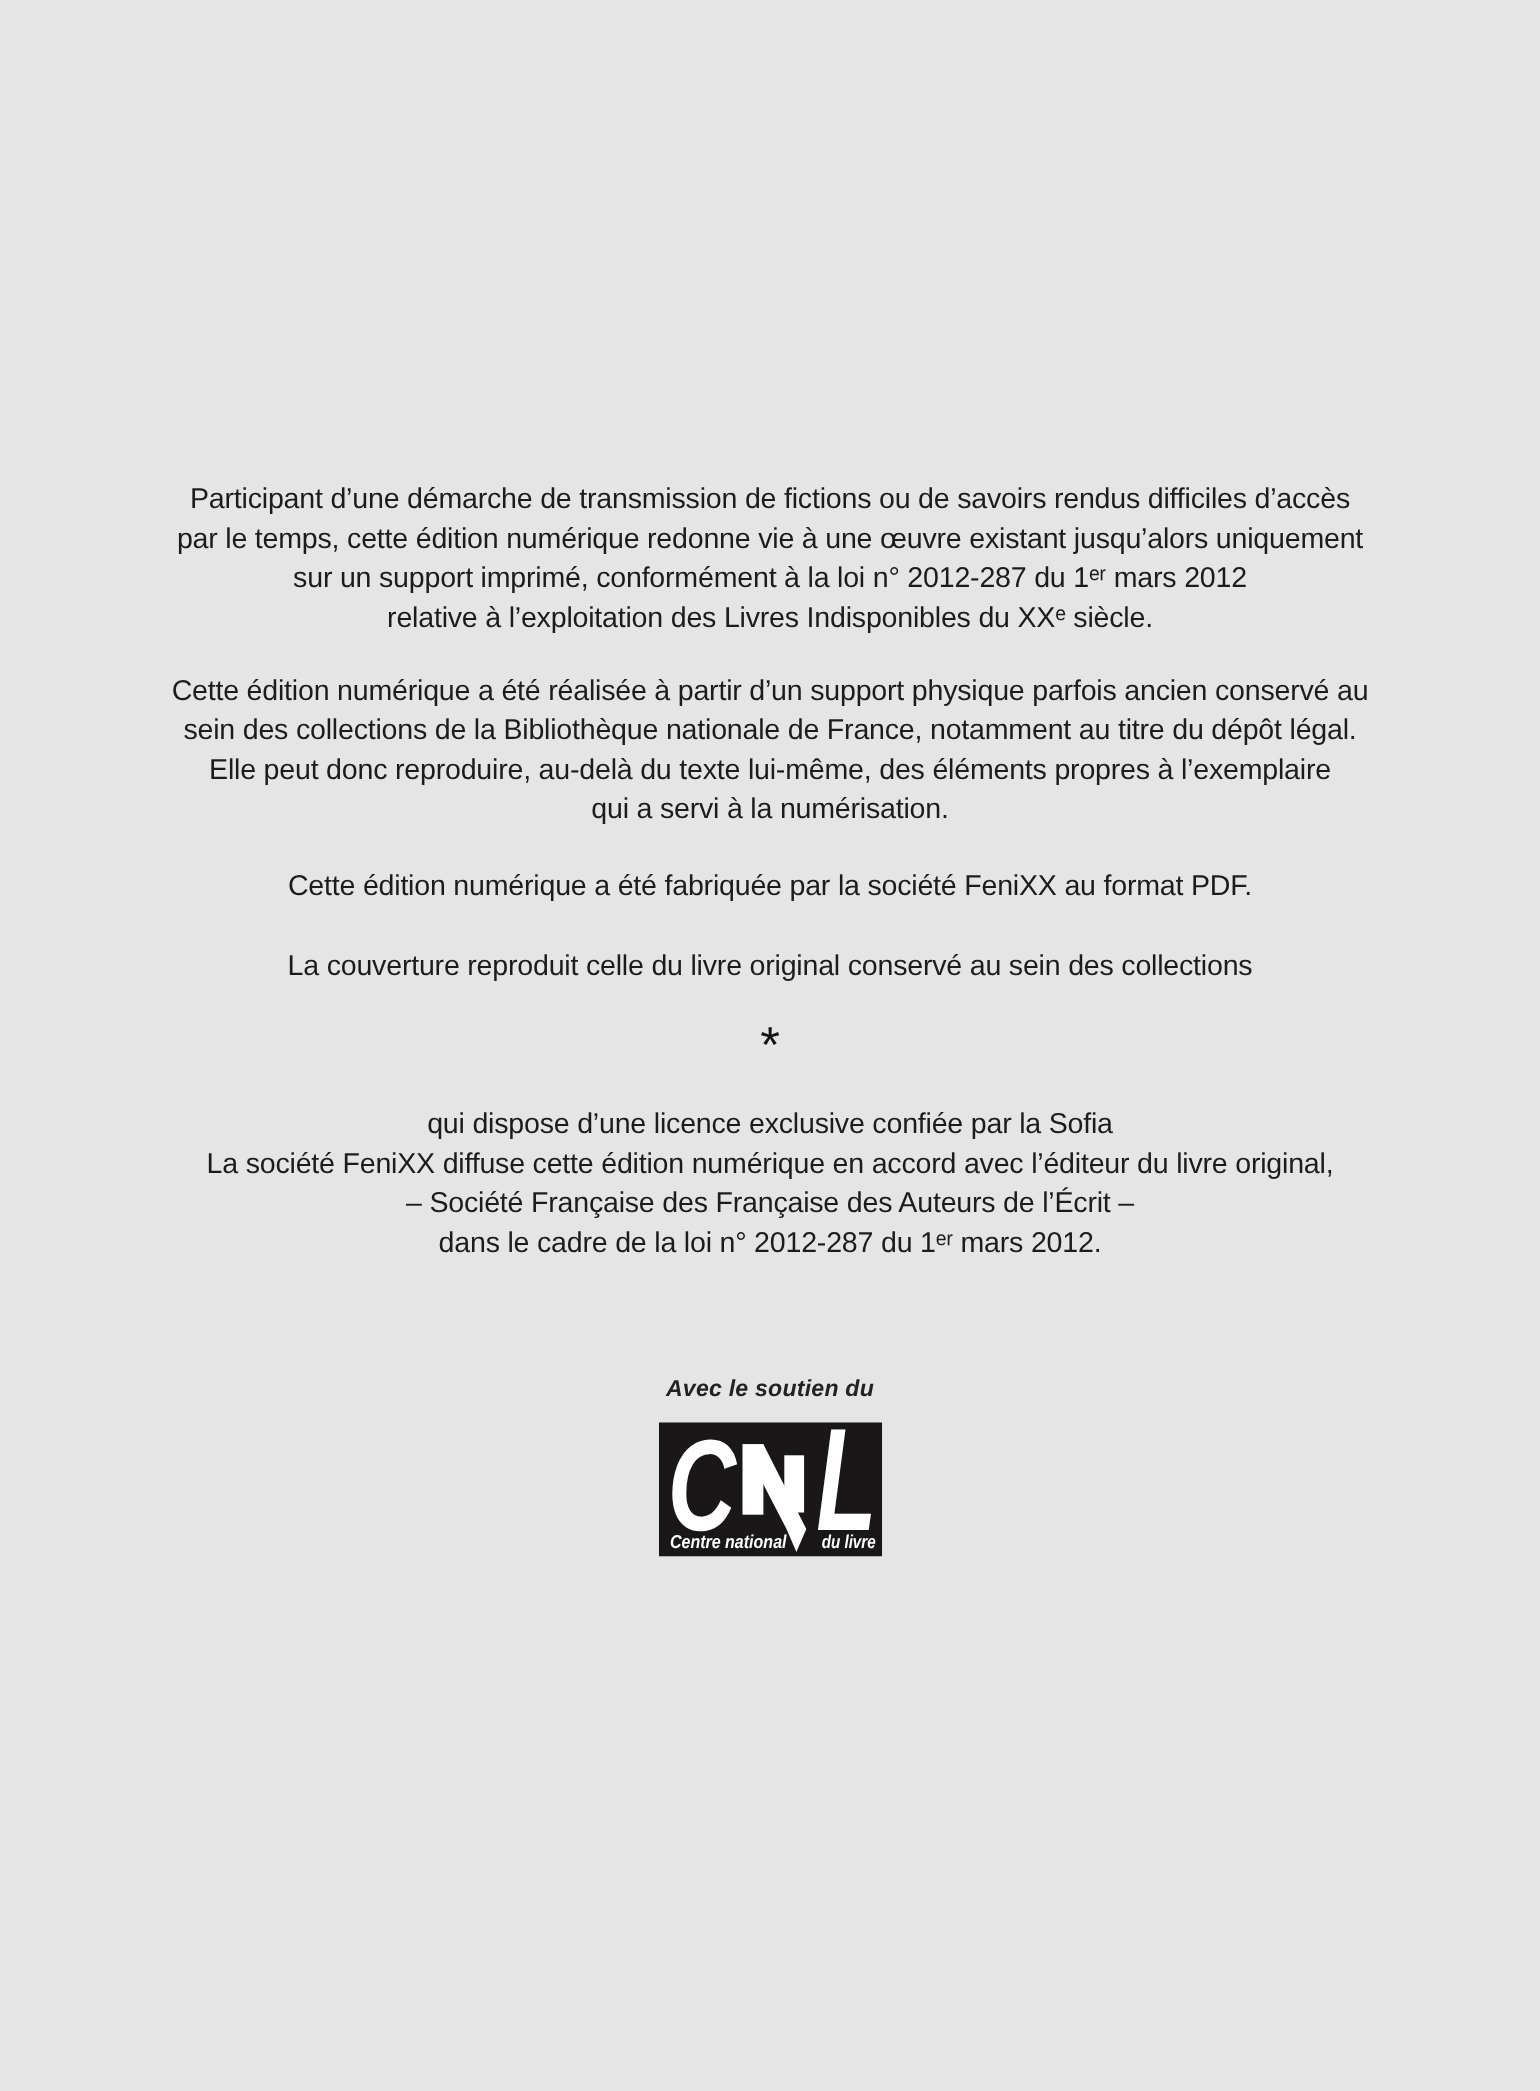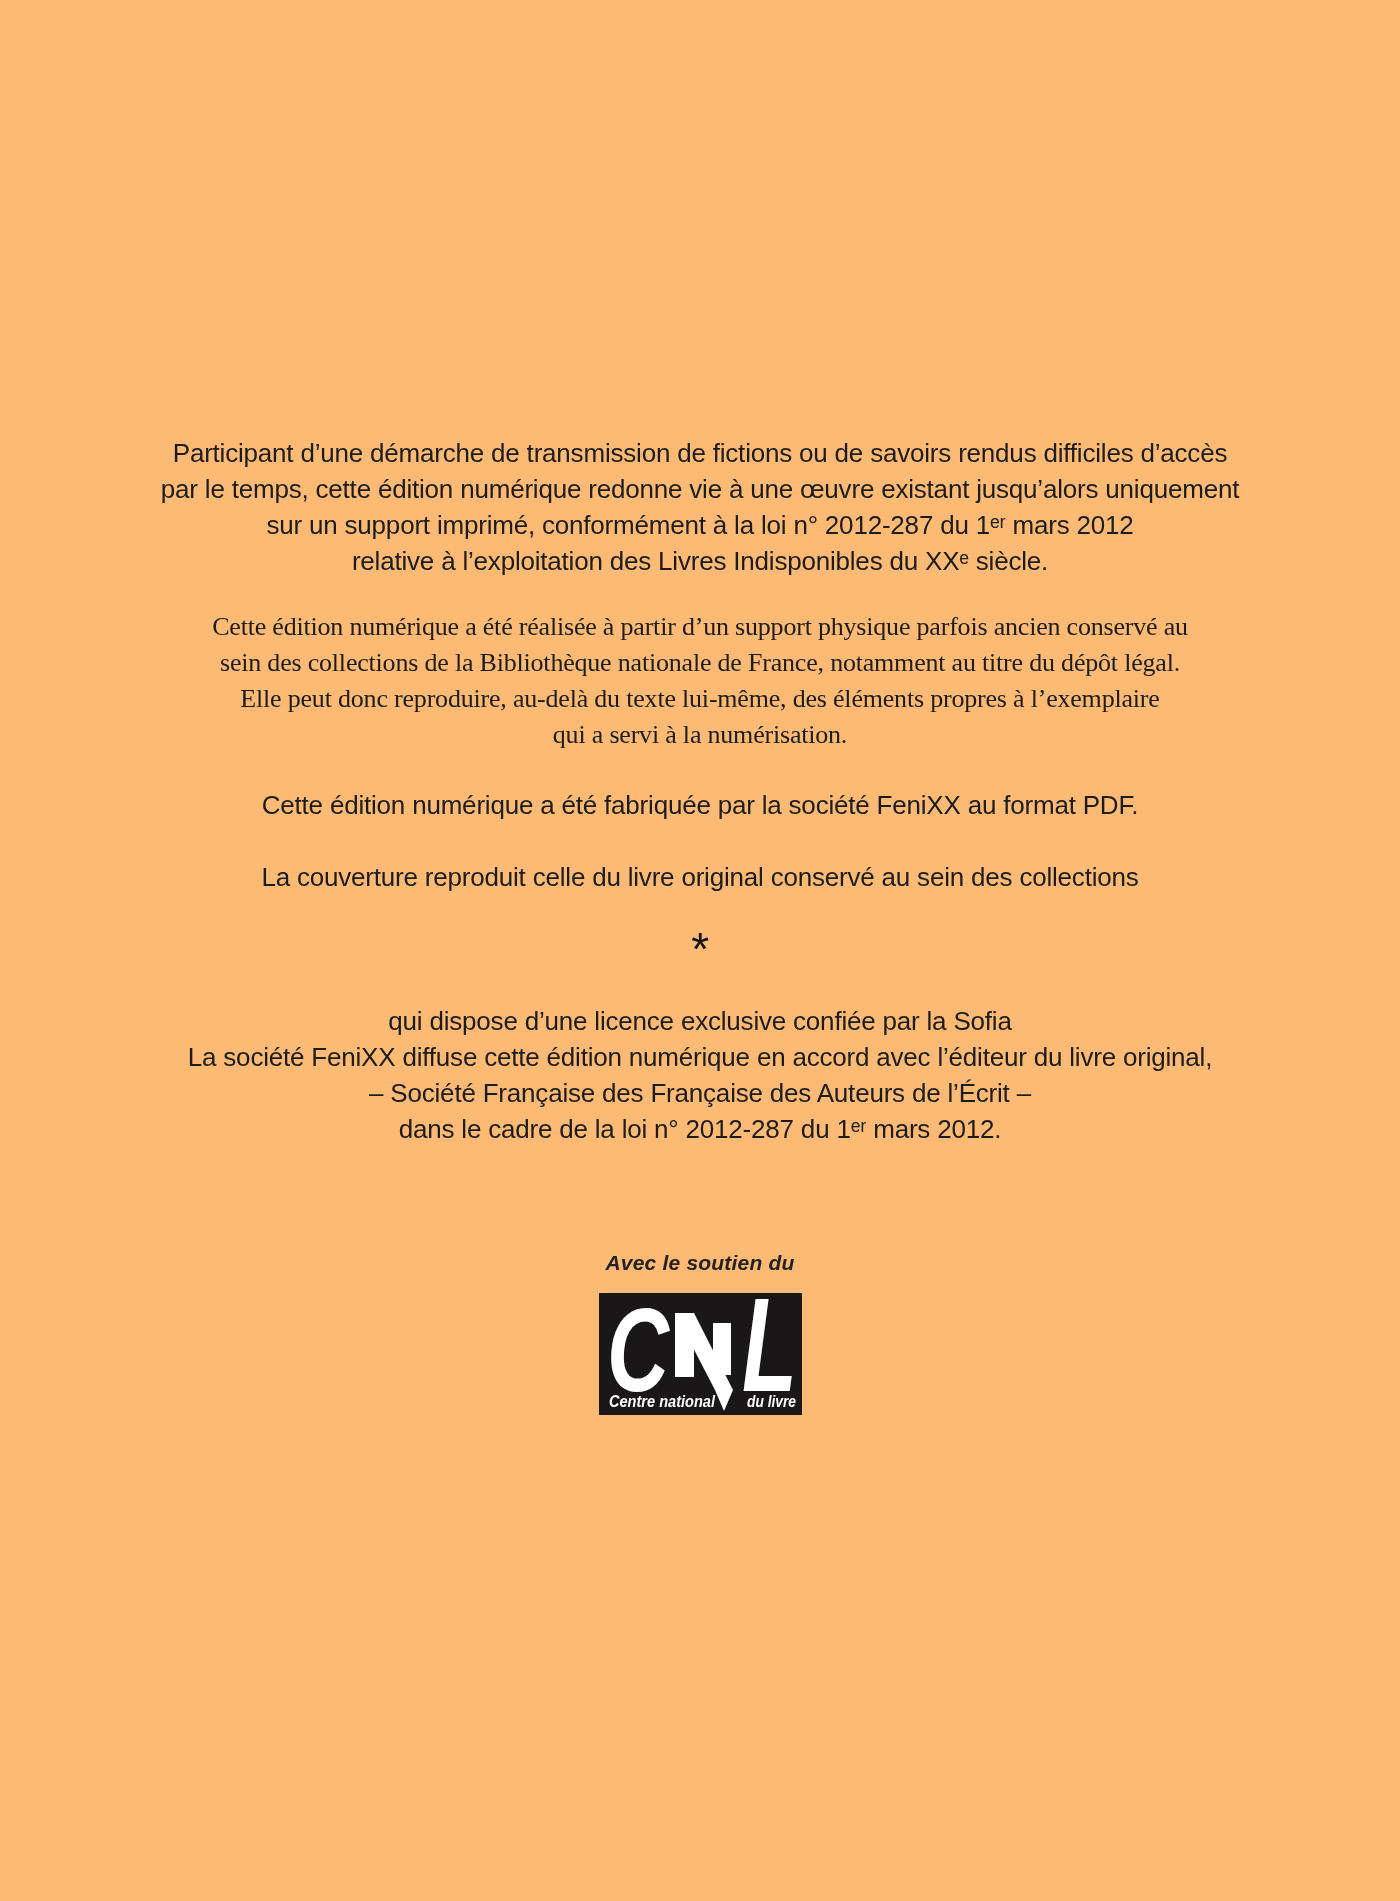--- a/index.html
+++ b/index.html
@@ -6,36 +6,36 @@
   body {
     width: 1400px;
     height: 1901px;
     background: #ffffff;
     font-family: "Liberation Sans", "DejaVu Sans", sans-serif;
   }
   .page {
     position: relative;
     width: 1400px;
     height: 1901px;
-    background: #fdba74;
+    background: #e5e5e5;
     overflow: hidden;
   }
   .text-block {
     position: absolute;
     top: 435px;
     left: 0;
     width: 100%;
     text-align: center;
     color: #1c1c1c;
     font-size: 26px;
     line-height: 36px;
     letter-spacing: -0.2px;
   }
   .para { margin: 0; }
-  .para.gap-a { margin-top: 30px; font-family: Liberation Serif, serif; }
+  .para.gap-a { margin-top: 30px; }
   .para.gap-b { margin-top: 34px; }
   .para.gap-c { margin-top: 36px; }
   .line { white-space: nowrap; }
   .separator {
     height: 108px;
     display: flex;
     align-items: center;
     justify-content: center;
     font-size: 46px;
     color: #141414;

